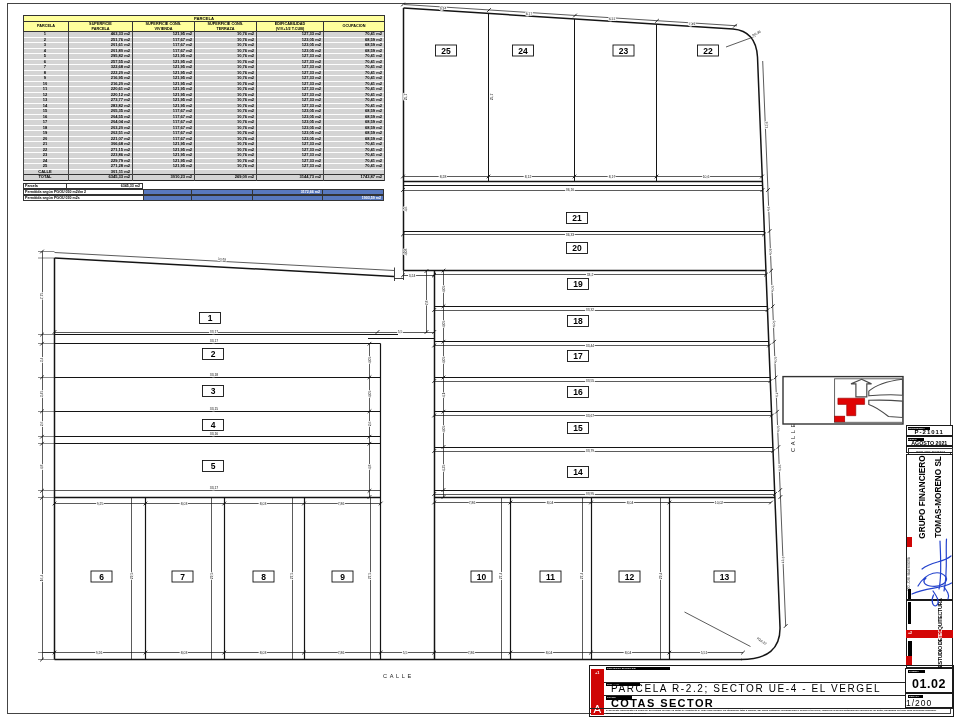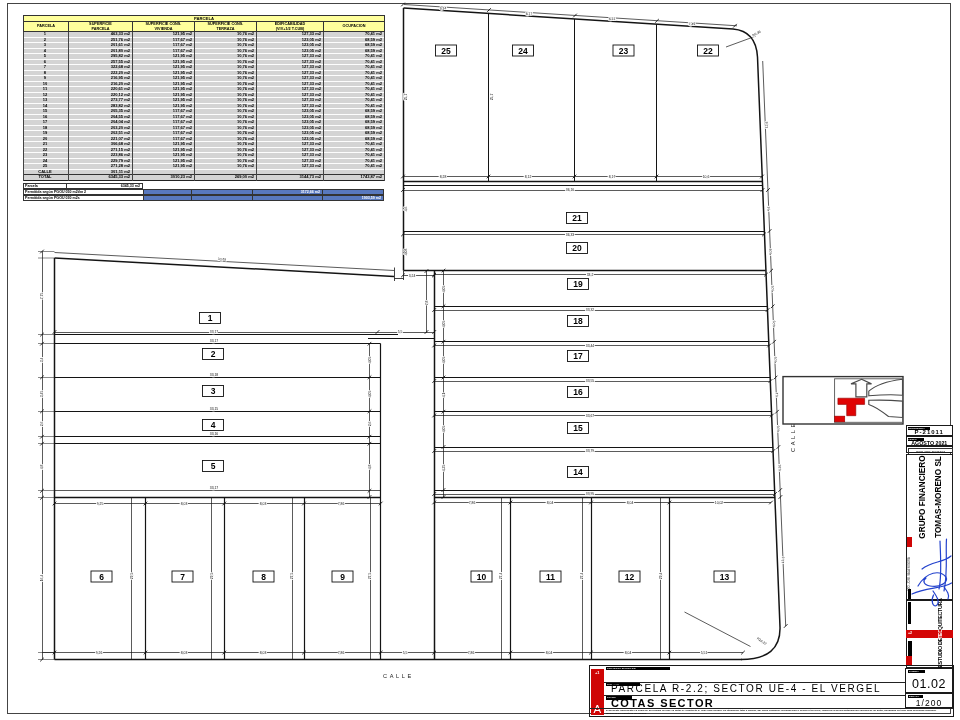--- a/index.html
+++ b/index.html
@@ -717,26 +717,26 @@
 
 <div style="position:absolute;left:908px;top:631.2px;color:#fff;font-size:3.6px;font-weight:bold;">+2</div>
 <div class="rot" style="left:939.5px;top:633.5px;transform:translate(-50%,-50%) rotate(-90deg);font-size:5.4px;font-weight:bold;color:#fff;letter-spacing:-0.35px;">TEC</div>
 
 <div style="position:absolute;left:907.8px;top:641px;width:3.8px;height:14.6px;background:#000;"></div>
 
 <div style="position:absolute;left:906.4px;top:655.6px;width:5.2px;height:9px;background:#cf0505;"></div>
 
 <div class="blk" style="left:905px;top:667.5px;width:48px;height:25.5px;">
  <div class="bar" style="left:2px;top:1.3px;width:15px;height:2.9px;">LAMINA</div>
- <div style="position:absolute;left:0;top:8.5px;width:100%;text-align:center;font-size:12.5px;letter-spacing:0.5px;font-weight:normal;">01.02</div>
+ <div style="position:absolute;left:0;top:8.5px;width:100%;text-align:center;font-size:12.5px;letter-spacing:0.5px;font-weight:bold;">01.02</div>
 </div>
 
 <div class="blk" style="left:905px;top:692.5px;width:48px;height:15px;">
  <div class="bar" style="left:2px;top:1.3px;width:13px;height:2.9px;">ESCALA</div>
- <div style="position:absolute;left:0;top:4.6px;width:100%;text-align:center;font-size:8.5px;letter-spacing:1px;">1/200</div>
+ <div style="position:absolute;left:0;top:4.6px;width:100%;font-size:8.5px;letter-spacing:1px;">1/200</div>
 </div>
 
 <div class="blk" style="left:589px;top:665px;width:364.5px;height:51.5px;background:transparent;"></div>
 
 <div style="position:absolute;left:590.5px;top:668.5px;width:13.5px;height:46.5px;background:#cf0505;">
  <div style="position:absolute;left:0;top:1px;width:100%;text-align:center;color:#fff;font-size:4px;font-weight:bold;">+1</div>
  <div style="position:absolute;left:0;bottom:0.5px;width:100%;text-align:center;color:#fff;font-size:11.5px;">A</div>
 </div>
 
 <div class="bar" style="left:606px;top:666.5px;width:62px;height:3.4px;">PROYECTO BASICO DE</div>

